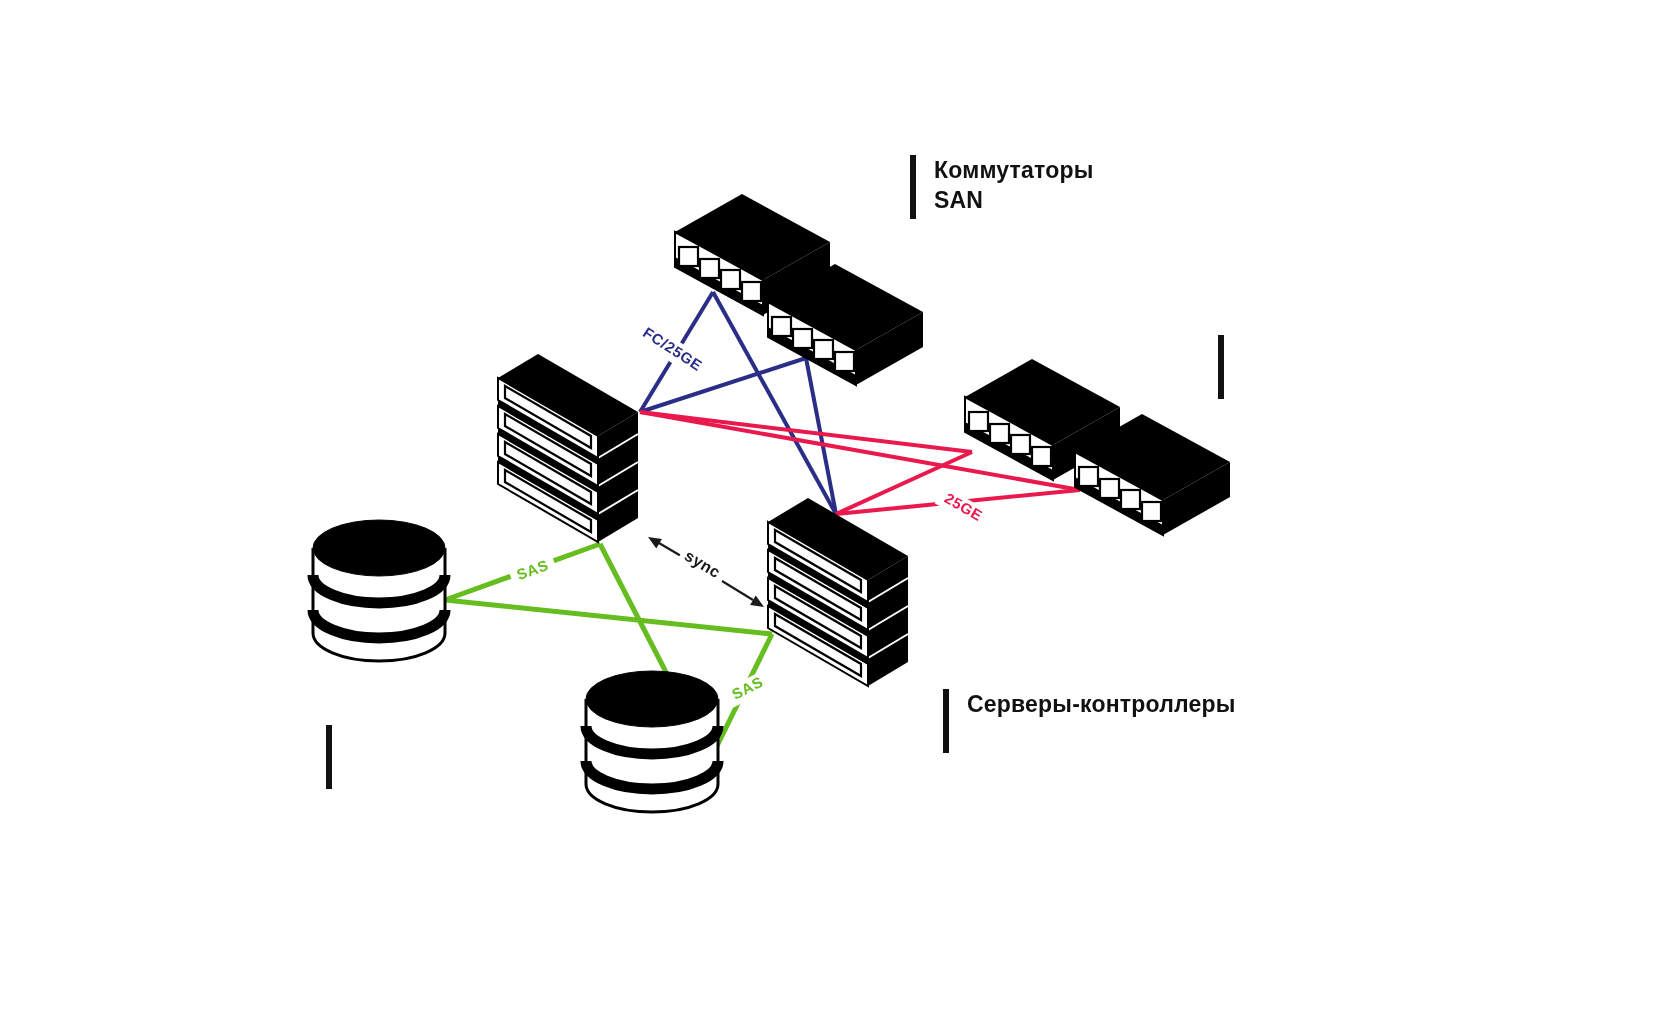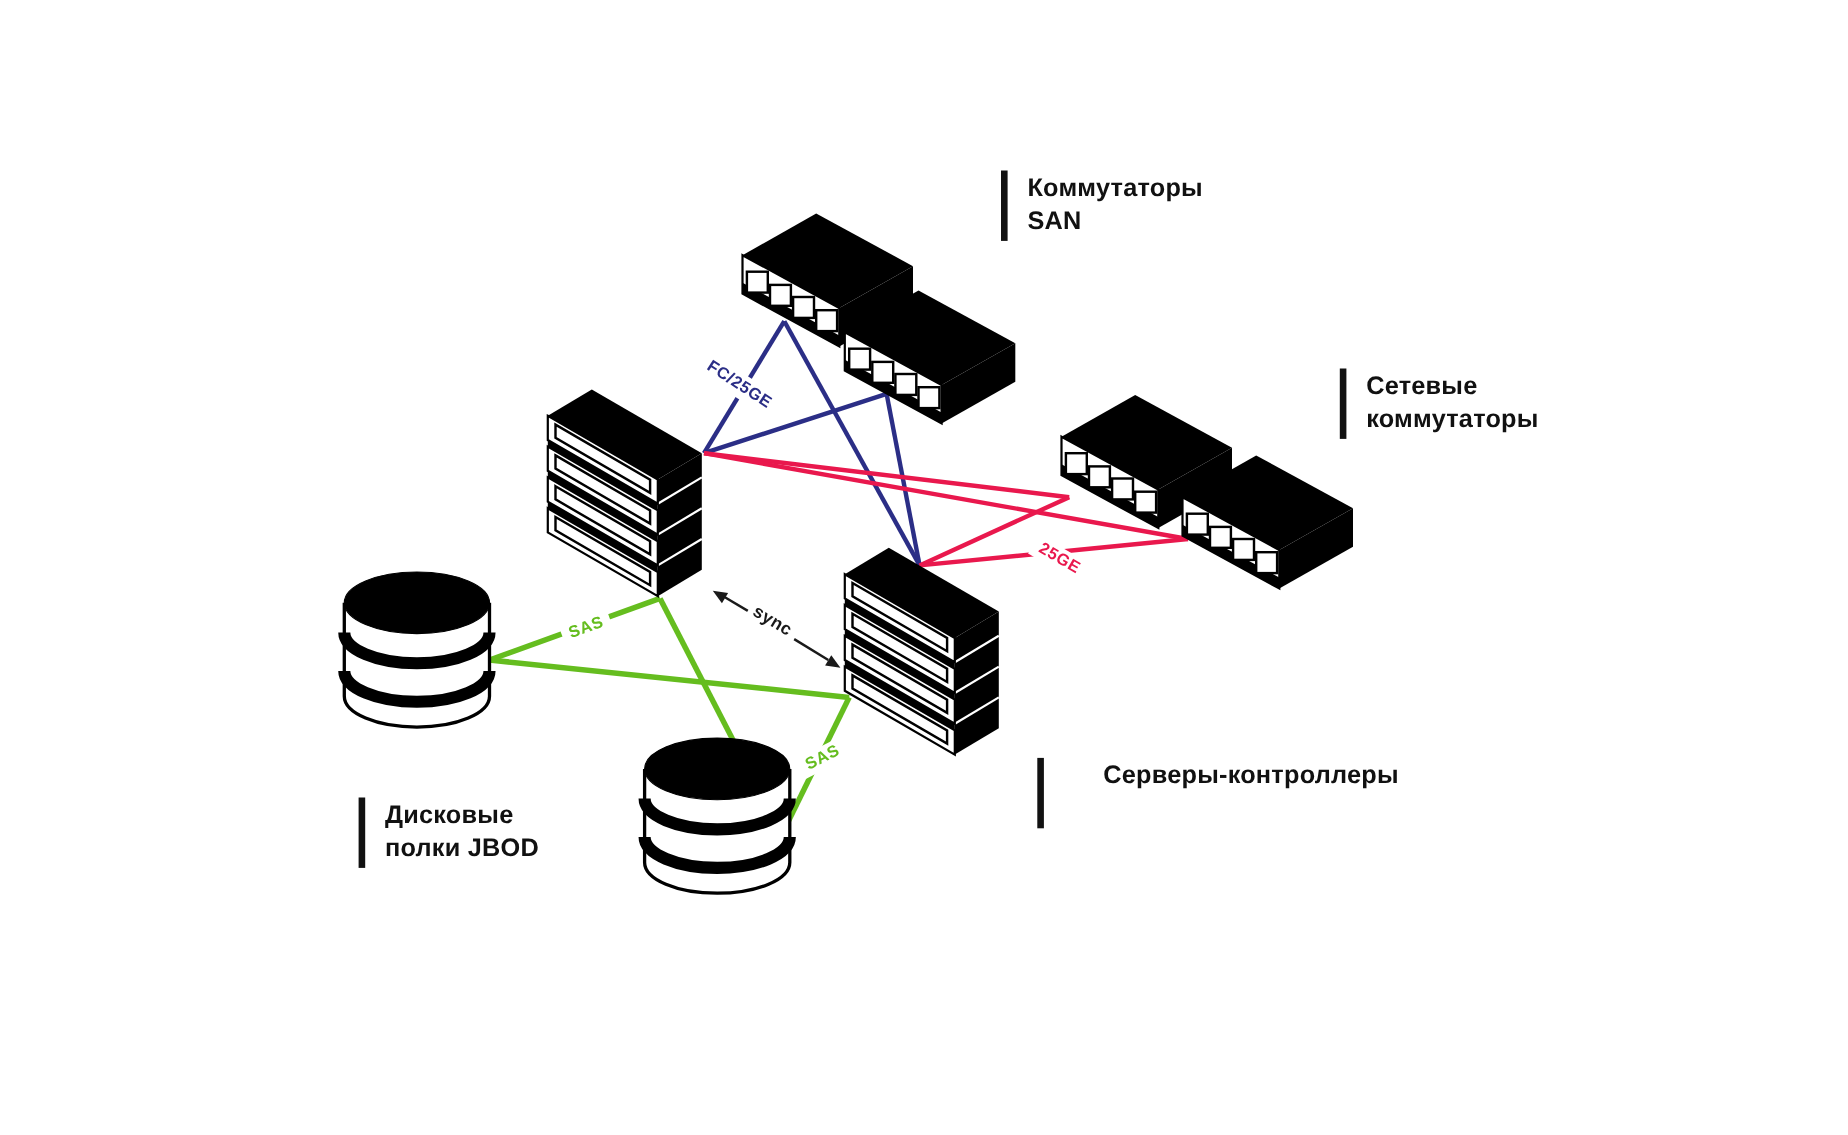--- a/index.html
+++ b/index.html
@@ -130,34 +130,26 @@
   <div class="cat-label" style="left:868px;top:155px;">
     <div class="cat-bar" style="height:64px;"></div>
     <div class="cat-text">
       <div>Коммутаторы</div>
       <div>SAN</div>
     </div>
   </div>
 
   <div class="cat-label" style="left:1176px;top:335px;">
     <div class="cat-bar" style="height:64px;"></div>
-    <div class="cat-text">
-      <div>Сетевые</div>
-      <div>коммутаторы</div>
-    </div>
   </div>
 
   <div class="cat-label" style="left:284px;top:725px;">
     <div class="cat-bar" style="height:64px;"></div>
-    <div class="cat-text">
-      <div>Дисковые</div>
-      <div>полки JBOD</div>
-    </div>
   </div>
 
-  <div class="cat-label" style="left:901px;top:689px;gap:36px;">
+  <div class="cat-label" style="left:901px;top:689px;">
     <div class="cat-bar" style="height:64px;"></div>
     <div class="cat-text">
       <div>Серверы-контроллеры</div>
     </div>
   </div>
 
 </div>
 
 </body></html>

